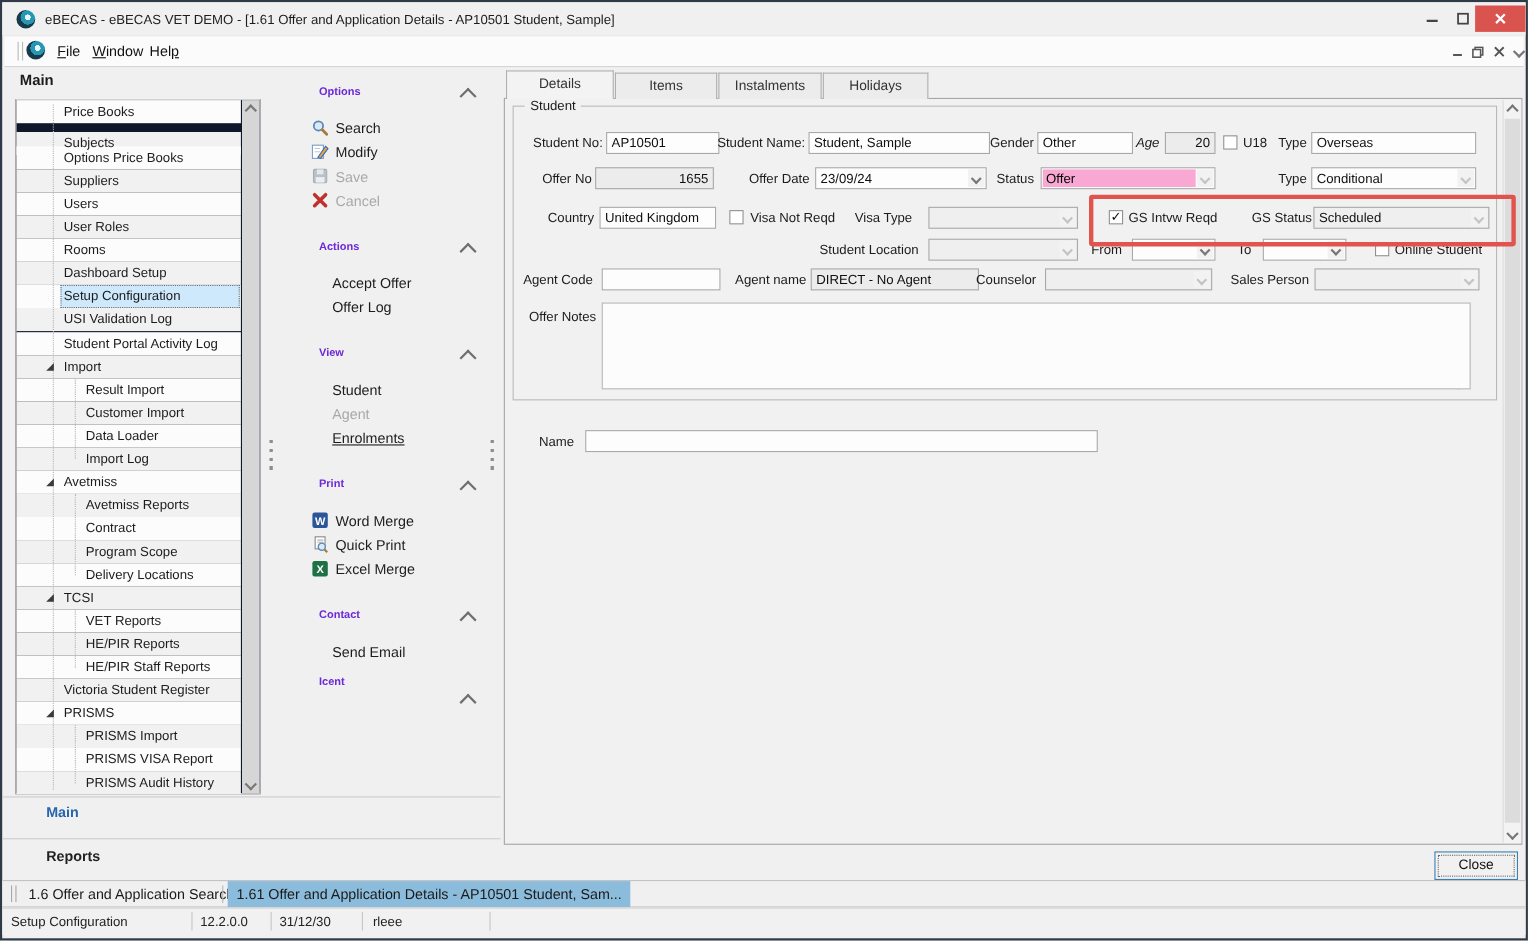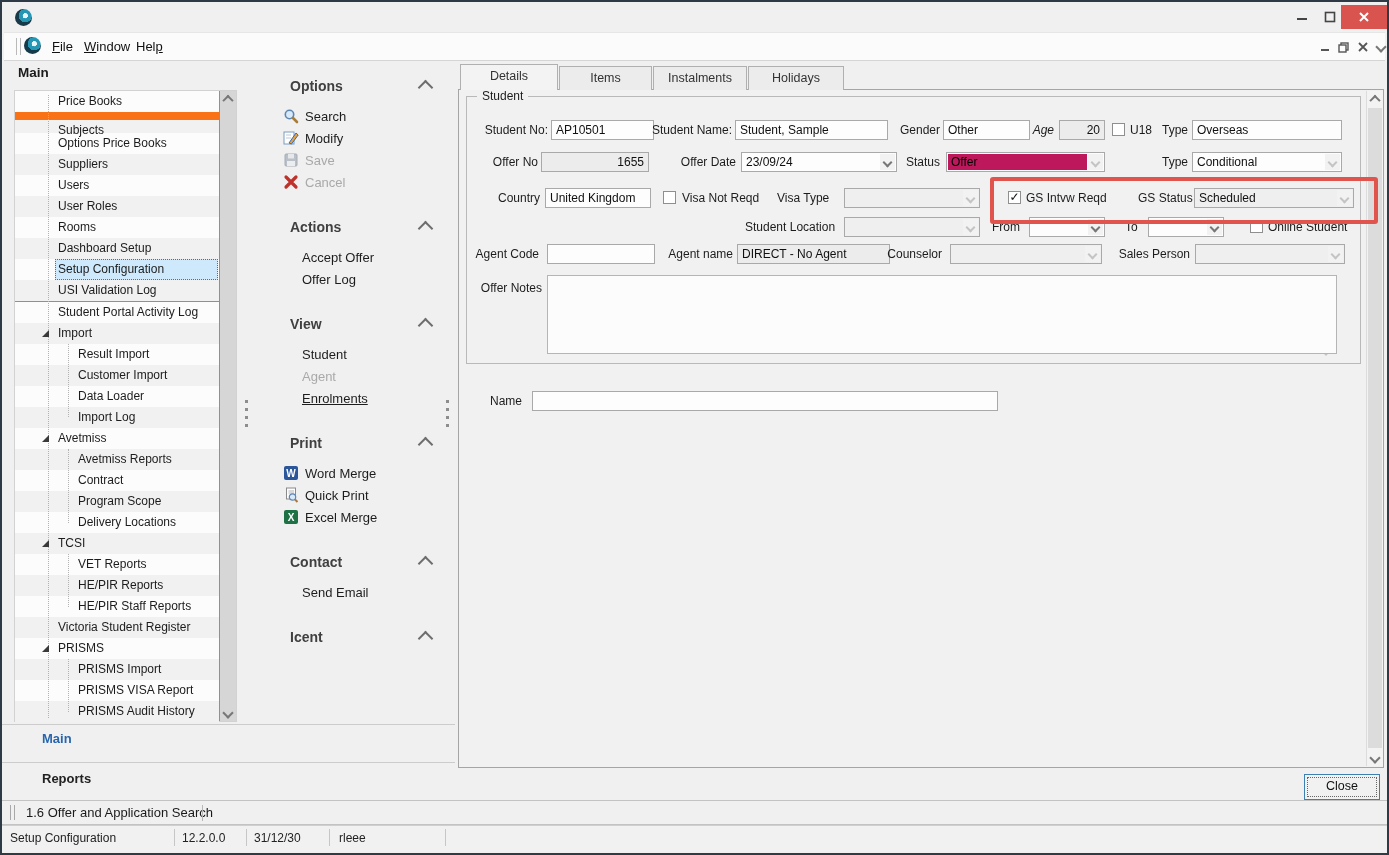--- a/index.html
+++ b/index.html
@@ -15,38 +15,38 @@
   .cap-close{position:absolute;top:3px;width:46px;height:24px;background:#d9534f;display:flex;align-items:center;justify-content:center;}
   
   .menubar{position:absolute;left:2px;top:30px;right:2px;height:27px;background:#fbfbfb;
     border-bottom:1px solid #d5d5d5;border-top:1px solid #e6e6e6;}
   .menubar .grip{position:absolute;left:12px;top:5px;width:3px;height:17px;border-left:1px solid #b9b9b9;border-right:1px solid #b9b9b9;}
   .menu-item{position:absolute;top:5px;font-size:13px;color:#111;padding:1px 4px;}
   .menu-item u{text-decoration:underline;}
   .mdi-btn{position:absolute;top:7px;width:17px;height:14px;display:flex;align-items:center;justify-content:center;}
   
   .side-header{position:absolute;left:16px;top:63px;font-size:13.5px;font-weight:bold;color:#1b1b1b;}
-  .treepanel{position:absolute;left:12px;top:88px;width:223px;height:632px;background:#f97316;border:1px solid #d2d2d2;box-sizing:border-box;}
+  .treepanel{position:absolute;left:12px;top:88px;width:223px;height:632px;background:#0f172a;border:1px solid #d2d2d2;box-sizing:border-box;}
   .trow{position:absolute;left:0;width:204px;height:21px;background:#fcfcfc;}
   .trow.alt{background:#f1f1f1;}
   .tlabel{position:absolute;top:0;line-height:21px;font-size:12px;color:#1c1c1c;white-space:nowrap;z-index:2;}
   .lv0,.lv1{left:43px;} .lv2{left:63px;}
   .hlbox{position:absolute;left:40px;right:1px;top:0;bottom:0;background:#cde9fb;border:1px dotted #6b6b6b;box-sizing:border-box;z-index:1;}
   .expander{position:absolute;left:27px;top:7px;width:0;height:0;border-left:7px solid transparent;border-bottom:7px solid #3a3a3a;z-index:2;}
   .tguide{position:absolute;border-left:1px dotted #b3b3b3;width:0;}
   .tscroll{position:absolute;right:0;top:0;width:16px;height:100%;background:#d6d6d6;}
   .sb-arrow{position:absolute;left:0;width:16px;height:16px;display:flex;align-items:center;justify-content:center;}
   .chev{width:6px;height:6px;border-right:2px solid #777;border-bottom:2px solid #777;display:inline-block;}
   .chev.up{transform:rotate(-135deg) translate(-1px,-1px);}
   .chev.down{transform:rotate(45deg);}
   .chev.light{border-color:#c4c4c4;}
   .sepline{position:absolute;left:0;width:453px;height:1px;background:#cccccc;}
   .foot-item{position:absolute;left:40px;font-size:13px;font-weight:bold;}
   
-  .opt-header{position:absolute;left:288px;font-size:14px;font-weight:bold;color:#404040;}
+  .opt-header{position:absolute;left:288px;font-size:10px;font-weight:bold;color:#6d28d9;}
   .opt-chev{position:absolute;left:418px;width:9px;height:9px;border-left:2px solid #6e6e6e;border-top:2px solid #6e6e6e;transform:rotate(45deg);}
   .opt-item{position:absolute;font-size:13px;color:#1d1d1d;white-space:nowrap;}
   .opt-item.dis{color:#a9a9a9;}
   .opt-icon{position:absolute;left:281px;width:16px;height:16px;}
   .dots{position:absolute;width:3px;background-image:repeating-linear-gradient(#8d8d8d 0 3px,rgba(0,0,0,0) 3px 8px);}
   
   .detpanel{position:absolute;left:456px;top:87px;width:926px;height:679px;background:#f1f1f1;border:1px solid #a5a5a5;box-sizing:border-box;}
   .tab{position:absolute;top:64px;height:24px;background:#ececec;border:1px solid #b0b0b0;border-bottom:none;box-sizing:border-box;
     text-align:center;line-height:23px;font-size:12.5px;color:#333;z-index:3;}
   .tab.active{top:62px;height:26px;background:#f3f3f3;z-index:5;}
@@ -56,21 +56,21 @@
   .gb-label{position:absolute;left:10px;top:-8px;background:#f1f1f1;padding:0 5px;font-size:12px;color:#1c1c1c;}
   .lbl{position:absolute;height:20px;line-height:20px;font-size:12px;color:#1c1c1c;text-align:right;white-space:nowrap;z-index:3;}
   .lbl.left{text-align:left;}
   .fld{position:absolute;height:20px;box-sizing:border-box;border:1px solid #a9a9a9;background:#fdfdfd;
     font-family:"Liberation Sans",sans-serif;font-size:12px;color:#101010;padding:0 4px;z-index:3;}
   .fld.dis{background:#ececec;}
   .fld.num{text-align:right;}
   .combo{position:absolute;height:20px;box-sizing:border-box;border:1px solid #a9a9a9;background:#fdfdfd;z-index:3;}
   .combo.dis{background:#efefef;}
   .combo .val{position:absolute;left:1px;top:1px;right:17px;bottom:1px;line-height:16px;font-size:12px;color:#101010;padding:0 3px;overflow:hidden;white-space:nowrap;}
-  .combo.sel .val{background:#be185d;color:#000;}
+  .combo.sel .val{background:#f9a8d4;color:#000;}
   .combo .btn{position:absolute;right:1px;top:1px;width:15px;bottom:1px;background:#f2f2f2;display:flex;align-items:center;justify-content:center;}
   .combo .btn .chev{width:5px;height:5px;}
   .cb{position:absolute;width:13px;height:13px;box-sizing:border-box;background:#fff;border:1px solid #8f8f8f;
     font-size:12px;line-height:11px;text-align:center;color:#111;z-index:3;}
   .notes{position:absolute;left:545px;top:273px;width:790px;height:79px;background:#fcfcfc;border:1px solid #b5b5b5;box-sizing:border-box;z-index:3;}
   .nchev{position:absolute;right:4px;}
   .redbox{position:absolute;left:988px;top:175px;width:380px;height:39px;border:4px solid #e1544d;border-radius:3px;z-index:10;pointer-events:none;}
   .closebtn{position:absolute;left:1302px;top:772px;width:74px;height:24px;background:#f1f1f1;border:1px solid #3c7fb1;
     font-size:12.5px;color:#111;text-align:center;line-height:22px;outline:1px dotted #666;outline-offset:-4px;z-index:3;}
   
@@ -84,20 +84,21 @@
   .st-sep{position:absolute;top:3px;width:1px;height:17px;background:#c6c6c6;}
   svg{display:block;}
 </style>
 </head>
 <body>
 
 <div id="window">
 
   <div class="titlebar">
     <div class="appicon" style="left:13px;top:7px;"></div>
+    <div class="title-text">eBECAS - eBECAS VET DEMO - [1.61 Offer and Application Details - AP10501 Student, Sample]</div>
     <div class="cap-btn" style="left:1286px;">
       <svg width="12" height="12" viewBox="0 0 12 12">
           <line x1="1" y1="8" x2="11" y2="8" stroke="#444" stroke-width="2"></line>
         </svg>
     </div>
     <div class="cap-btn" style="left:1314px;">
       <svg width="12" height="12" viewBox="0 0 12 12">
           <rect x="1.5" y="1.5" width="9" height="9" fill="none" stroke="#444" stroke-width="1.6"></rect>
         </svg>
     </div>
@@ -320,21 +321,21 @@
       <span class="opt-icon" style="top: 507px;">
         <svg width="16" height="16" viewBox="0 0 16 16">
           <rect x="1" y="1" width="14" height="14" rx="2" fill="#1e7145"></rect>
           <text x="8" y="12" font-size="10" font-weight="bold" fill="#fff" text-anchor="middle" font-family="inherit">X</text>
         </svg>
       </span>
       <div class="opt-item" style="left: 303px; top: 508px;">Excel Merge</div>
       <div class="opt-header" style="top: 552px;">Contact</div>
       <span class="opt-chev" style="top: 556px;"></span>
       <div class="opt-item" style="left: 300px; top: 583px;">Send Email</div>
-      <div class="opt-header" style="top: 627px; text-align: center;">Icent</div>
+      <div class="opt-header" style="top: 613px; text-align: center;">Icent</div>
       <span class="opt-chev" style="top: 631px;"></span>
     </div>
   <div class="dots" style="left:243px;top:398px;height:30px;"></div>
   <div class="dots" style="left:444px;top:398px;height:30px;"></div>
 
   <div class="tab active" style="left:458px;width:98px;">Details</div>
   <div class="tab" style="left:557px;width:93px;">Items</div>
   <div class="tab" style="left:651px;width:94px;">Instalments</div>
   <div class="tab" style="left:746px;width:96px;">Holidays</div>
 
@@ -349,21 +350,21 @@
     <div class="dthumb"></div>
   </div>
 
   <div class="groupbox" style="left:464px;top:94px;width:893px;height:266px;">
     <span class="gb-label">Student</span>
   </div>
 
   <div class="lbl" style="left:474px;top:118px;width:72px;">Student No:</div>
   <input class="fld" style="left: 549px; top: 118px; width: 103px;" readonly="" value="AP10501">
   <div class="lbl" style="left:648px;top:118px;width:82px;">Student Name:</div>
-  <input class="fld" style="left: 733px; top: 118px; width: 153px;" readonly="" value="Student, Sample">
+  <input class="fld" style="left: 733px; top: 118px; width: 165px;" readonly="" value="Student, Sample">
   <div class="lbl" style="left:894px;top:118px;width:44px;">Gender</div>
   <input class="fld" style="left: 941px; top: 118px; width: 87px;" readonly="" value="Other">
   <div class="lbl" style="left:1026px;top:118px;width:26px;font-style:italic;">Age</div>
   <input class="fld dis num" style="left: 1057px; top: 118px; width: 46px;" readonly="" value="20">
   <span class="cb" style="left:1110px;top:121px;"></span>
   <div class="lbl left" style="left:1128px;top:118px;width:34px;">U18</div>
   <div class="lbl" style="left:1158px;top:118px;width:28px;">Type</div>
   <input class="fld" style="left: 1190px; top: 118px; width: 150px;" readonly="" value="Overseas">
 
   <div class="lbl" style="left:480px;top:150px;width:56px;">Offer No</div>
@@ -462,20 +463,21 @@
 
   <div class="lbl" style="left:488px;top:389px;width:32px;">Name</div>
   <input class="fld" style="left: 530px; top: 389px; width: 466px;" readonly="" value="">
 
   <div class="closebtn">Close</div>
 
   <div class="tabbar">
     <span class="grip"></span>
     <div class="wtab" style="left:16px;">1.6 Offer and Application Search</div>
     <div class="vsep" style="left:200px;"></div>
+    <div class="wtab active" style="left:205px;">1.61 Offer and Application Details - AP10501 Student, Sam...</div>
   </div>
 
   <div class="statusbar">
     <div class="st-cell" style="left:8px;">Setup Configuration</div>
     <div class="st-sep" style="left:172px;"></div>
     <div class="st-cell" style="left:180px;">12.2.0.0</div>
     <div class="st-sep" style="left:244px;"></div>
     <div class="st-cell" style="left:252px;">31/12/30</div>
     <div class="st-sep" style="left:327px;"></div>
     <div class="st-cell" style="left:337px;">rleee</div>

